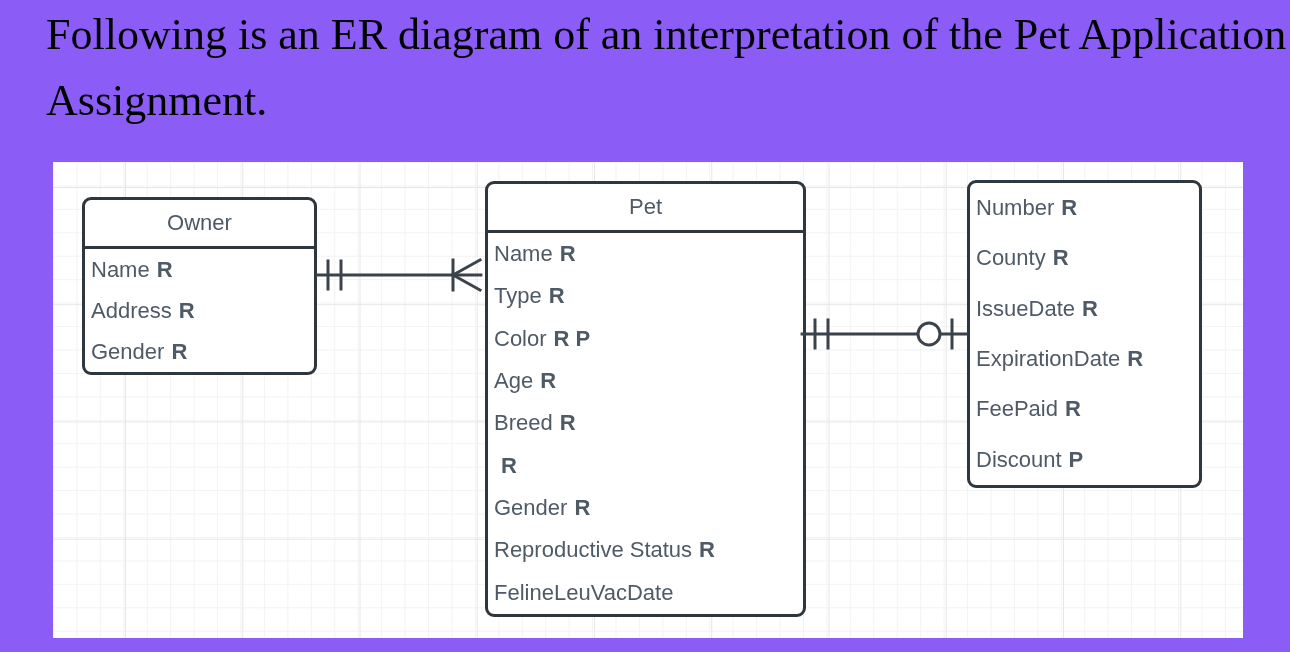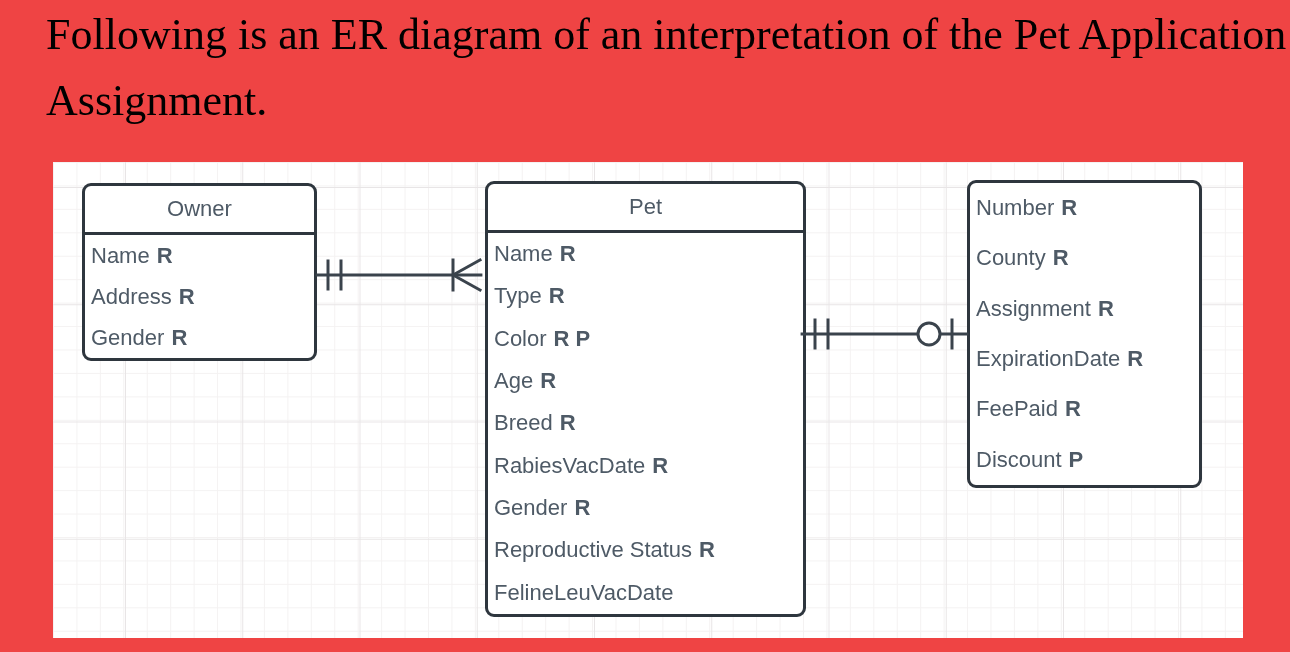--- a/index.html
+++ b/index.html
@@ -1,18 +1,18 @@
 <!DOCTYPE html>
 <html><head>
 <meta charset="utf-8">
 <style>
   html,body { margin:0; padding:0; background:#ffffff; }
   #page {
     position:relative; width:1290px; height:652px;
-    background:#ef4444; overflow:hidden;
+    background:#8b5cf6; overflow:hidden;
     font-family:"Liberation Sans", sans-serif;
   }
   
   #heading {
     position:absolute; left:46px; top:2px;
     font-family:"Liberation Serif", serif;
     font-size:44px; line-height:66px; color:#000000;
     white-space:nowrap;
   }
   
@@ -39,21 +39,21 @@
     display:flex; align-items:center; justify-content:center;
     font-size:22px; color:#4e5a66;
   }
   .entity .rows { flex:1; display:flex; flex-direction:column; }
   .entity .row {
     flex:1; display:flex; align-items:center;
     padding-left:6px; font-size:22px; color:#4e5a66;
     white-space:nowrap; overflow:hidden;
   }
   .entity .row .flag { font-weight:bold; margin-left:7px; }
-  #entity-owner   { left:82px;  top:183px; width:235px; height:178px; }
+  #entity-owner   { left:82px;  top:197px; width:235px; height:178px; }
   #entity-pet     { left:485px; top:181px; width:321px; height:436px; }
   #entity-license { left:967px; top:180px; width:235px; height:308px; }
   
   #connectors { position:absolute; left:0; top:0; width:1290px; height:652px; pointer-events:none; }
 </style>
 </head>
 <body>
 
 <div id="page">
 
@@ -99,21 +99,20 @@
       </div>
       <div class="row">
         <span>Age</span>
         <span class="flag">R</span>
       </div>
       <div class="row">
         <span>Breed</span>
         <span class="flag">R</span>
       </div>
       <div class="row">
-        <span>RabiesVacDate</span>
         <span class="flag">R</span>
       </div>
       <div class="row">
         <span>Gender</span>
         <span class="flag">R</span>
       </div>
       <div class="row">
         <span>Reproductive Status</span>
         <span class="flag">R</span>
       </div>
@@ -128,21 +127,21 @@
     <div class="rows">
       <div class="row">
         <span>Number</span>
         <span class="flag">R</span>
       </div>
       <div class="row">
         <span>County</span>
         <span class="flag">R</span>
       </div>
       <div class="row">
-        <span>Assignment</span>
+        <span>IssueDate</span>
         <span class="flag">R</span>
       </div>
       <div class="row">
         <span>ExpirationDate</span>
         <span class="flag">R</span>
       </div>
       <div class="row">
         <span>FeePaid</span>
         <span class="flag">R</span>
       </div>

